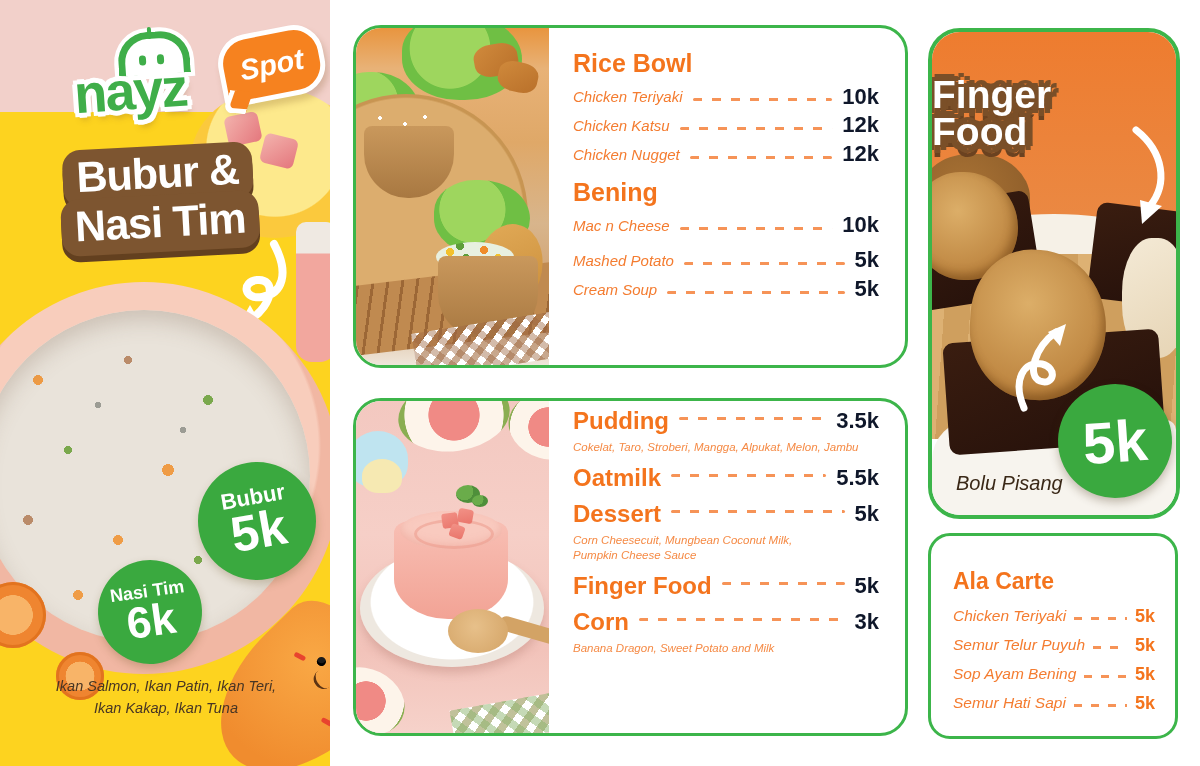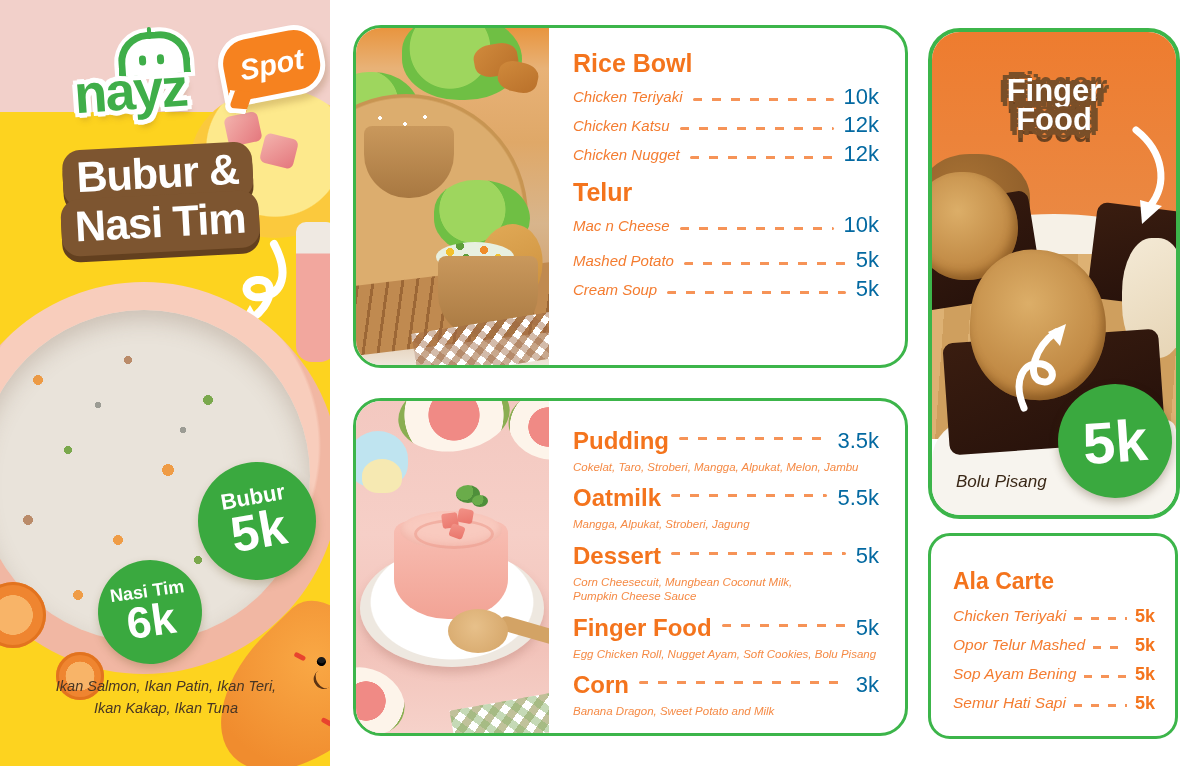--- a/index.html
+++ b/index.html
@@ -145,21 +145,21 @@
       repeating-linear-gradient(45deg,rgba(140,180,110,.5) 0 8px,transparent 8px 16px),
       repeating-linear-gradient(-45deg,rgba(140,180,110,.5) 0 8px,#fff 8px 16px);}
 
   
   .menu-pane{position:absolute;left:193px;top:0;right:0;bottom:0;padding:20px 26px 0 24px;}
   .m-head{font-size:25px;font-weight:bold;color:#f4741d;line-height:1.1;}
   .m-row{display:flex;align-items:flex-end;margin-top:9px;}
   .m-name{font-size:15px;font-style:italic;color:#f47c30;white-space:nowrap;line-height:1.2;}
   .lead{flex:1;height:3px;margin:0 10px 5px;border-radius:2px;
     background:repeating-linear-gradient(90deg,#f69357 0 9px,rgba(0,0,0,0) 9px 19px);}
-  .m-price{font-size:22px;font-weight:normal;color:#0369a1;line-height:.9;white-space:nowrap;}
+  .m-price{font-size:22px;font-weight:bold;color:#0f172a;line-height:.9;white-space:nowrap;}
   .m-section{margin-top:15px;}
   .m-section:first-child{margin-top:2px;}
 
   
   .d-block{margin-bottom:12px;}
   .d-titlerow{display:flex;align-items:center;}
   .d-title{font-size:24px;font-weight:bold;color:#f4741d;line-height:1;white-space:nowrap;}
   .d-desc{font-size:11.5px;font-style:italic;color:#f58a45;line-height:1.25;margin-top:7px;}
 
   
@@ -168,28 +168,28 @@
   .ff-fluff{left:0;top:182px;width:100%;height:58px;border-radius:50% 50% 0 0/ 40px 40px 0 0;background:#f6f1e7;}
   .ff-wood{left:-10px;top:222px;width:120%;height:185px;
     background:repeating-linear-gradient(94deg,#ddb173 0 26px,#cf9f5e 26px 52px);}
   .ff-white{left:0;top:388px;width:100%;height:95px;background:#f7f4ee;border-radius:40px 10px 0 0;}
   .ff-abon{left:-14px;top:122px;width:112px;height:96px;border-radius:46%;
     background:radial-gradient(circle at 40% 40%,#a97335,#8a5a28);}
   .ff-tray{background:linear-gradient(160deg,#3a1d10,#24100a);border-radius:10px;}
   .ff-croq{background:radial-gradient(circle at 42% 36%,#dcae68,#b97f3a 80%);border-radius:46% 54% 50% 50%;
     box-shadow:inset -4px -6px 10px rgba(90,50,10,.45);}
   .ff-dough{background:linear-gradient(150deg,#f4ead6,#e6d4b4);border-radius:45%;}
-  #finger-title{left:0;right:0;top:44px;text-align:center;font-weight:bold;font-size:31px;
+  #finger-title{left:0;right:0;top:44px;font-weight:bold;font-size:39px;
     line-height:.95;color:#fff;letter-spacing:0;
     text-shadow:-6px -4px 0 #7a4f28,6px -4px 0 #7a4f28,-6px 5px 0 #7a4f28,6px 5px 0 #7a4f28,
       0 -7px 0 #7a4f28,0 8px 0 #7a4f28,-8px 1px 0 #7a4f28,8px 1px 0 #7a4f28,0 12px 0 #6b4220;}
   #finger-badge{left:126px;top:352px;width:114px;height:114px;border-radius:50%;background:#3aa93f;
     color:#fff;font-weight:bold;font-size:58px;display:flex;align-items:center;justify-content:center;
     transform:rotate(-4deg);box-shadow:0 4px 10px rgba(60,40,10,.3);}
-  #finger-caption{left:24px;top:440px;font-style:italic;font-size:17px;color:#3a2817;}
+  #finger-caption{left:24px;top:440px;font-style:italic;font-size:20px;color:#3a2817;}
 
   
   #alacarte-inner{position:absolute;inset:0;padding:32px 20px 0 22px;}
   .ac-title{font-size:23px;font-weight:bold;color:#f4741d;}
   .ac-row{display:flex;align-items:flex-end;margin-top:12px;}
   .ac-name{font-size:15.5px;font-style:italic;color:#f47c30;white-space:nowrap;line-height:1.1;}
   .ac-lead{flex:1;height:3px;margin:0 8px 4px;
     background:repeating-linear-gradient(90deg,#f69357 0 8px,rgba(0,0,0,0) 8px 17px);}
   .ac-price{font-size:18px;font-weight:bold;color:#f4741d;line-height:.9;}
 </style>
@@ -289,21 +289,21 @@
         <span class="lead"></span>
         <span class="m-price">12k</span>
       </div>
       <div class="m-row">
         <span class="m-name">Chicken Nugget</span>
         <span class="lead"></span>
         <span class="m-price">12k</span>
       </div>
     </div>
     <div class="m-section">
-      <div class="m-head">Telur</div>
+      <div class="m-head">Bening</div>
       <div class="m-row">
         <span class="m-name">Mac n Cheese</span>
         <span class="lead"></span>
         <span class="m-price">10k</span>
       </div>
     </div>
     <div class="m-section">
       <div class="m-row">
         <span class="m-name">Mashed Potato</span>
         <span class="lead"></span>
@@ -332,52 +332,50 @@
     <div class="abs parsley" style="left:116px;top:94px;width:16px;height:12px;"></div>
     <div class="abs melon-cube" style="left:86px;top:112px;width:16px;height:15px;transform:rotate(-8deg);"></div>
     <div class="abs melon-cube" style="left:102px;top:108px;width:15px;height:14px;transform:rotate(10deg);"></div>
     <div class="abs melon-cube" style="left:94px;top:124px;width:14px;height:13px;transform:rotate(20deg);"></div>
     <div class="abs spoon-handle"></div>
     <div class="abs spoon-head"></div>
     <div class="abs guava" style="left:-30px;top:268px;width:80px;height:64px;transform:rotate(26deg);"></div>
     <div class="abs green-gingham" style="left:96px;top:300px;width:110px;height:38px;transform:rotate(-10deg);"></div>
   </div>
 
-  <div class="menu-pane" style="padding-top:28px;border-radius:20px;">
+  <div class="menu-pane" style="padding-top:8px;border-radius:20px;">
     <div class="d-block">
       <div class="d-titlerow">
         <span class="d-title">Pudding</span>
         <span class="lead"></span>
         <span class="m-price">3.5k</span>
       </div>
       <div class="d-desc">Cokelat, Taro, Stroberi, Mangga, Alpukat, Melon, Jambu</div>
     </div>
     <div class="d-block">
       <div class="d-titlerow">
         <span class="d-title">Oatmilk</span>
         <span class="lead"></span>
         <span class="m-price">5.5k</span>
       </div>
-      <div class="d-desc">Mangga, Alpukat, Stroberi, Jagung</div>
     </div>
     <div class="d-block">
       <div class="d-titlerow">
         <span class="d-title">Dessert</span>
         <span class="lead"></span>
         <span class="m-price">5k</span>
       </div>
       <div class="d-desc" style="max-width:250px;">Corn Cheesecuit, Mungbean Coconut Milk, Pumpkin Cheese Sauce</div>
     </div>
     <div class="d-block">
       <div class="d-titlerow">
         <span class="d-title">Finger Food</span>
         <span class="lead"></span>
         <span class="m-price">5k</span>
       </div>
-      <div class="d-desc">Egg Chicken Roll, Nugget Ayam, Soft Cookies, Bolu Pisang</div>
     </div>
     <div class="d-block">
       <div class="d-titlerow">
         <span class="d-title">Corn</span>
         <span class="lead"></span>
         <span class="m-price">3k</span>
       </div>
       <div class="d-desc">Banana Dragon, Sweet Potato and Milk</div>
     </div>
   </div>
@@ -421,21 +419,21 @@
 
 <div class="card" id="alacarte-card">
   <div id="alacarte-inner">
     <div class="ac-title">Ala Carte</div>
     <div class="ac-row">
       <span class="ac-name">Chicken Teriyaki</span>
       <span class="ac-lead"></span>
       <span class="ac-price">5k</span>
     </div>
     <div class="ac-row">
-      <span class="ac-name">Opor Telur Mashed</span>
+      <span class="ac-name">Semur Telur Puyuh</span>
       <span class="ac-lead"></span>
       <span class="ac-price">5k</span>
     </div>
     <div class="ac-row">
       <span class="ac-name">Sop Ayam Bening</span>
       <span class="ac-lead"></span>
       <span class="ac-price">5k</span>
     </div>
     <div class="ac-row">
       <span class="ac-name">Semur Hati Sapi</span>

